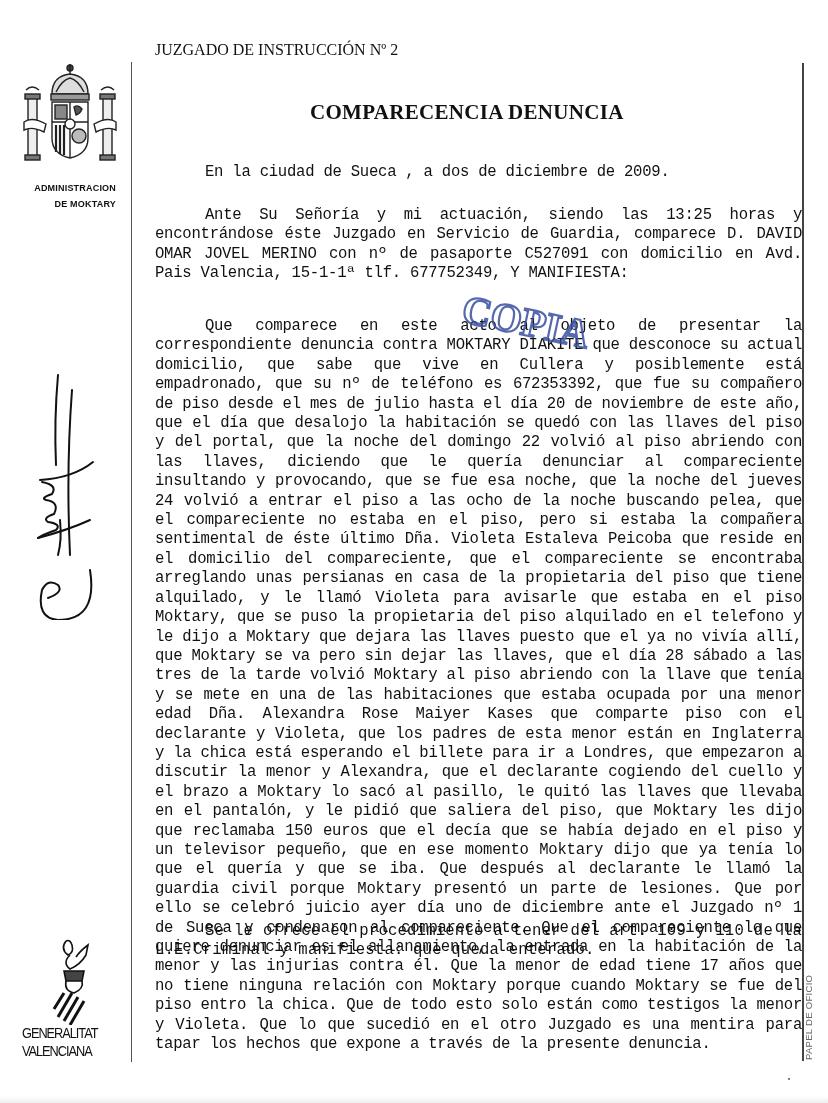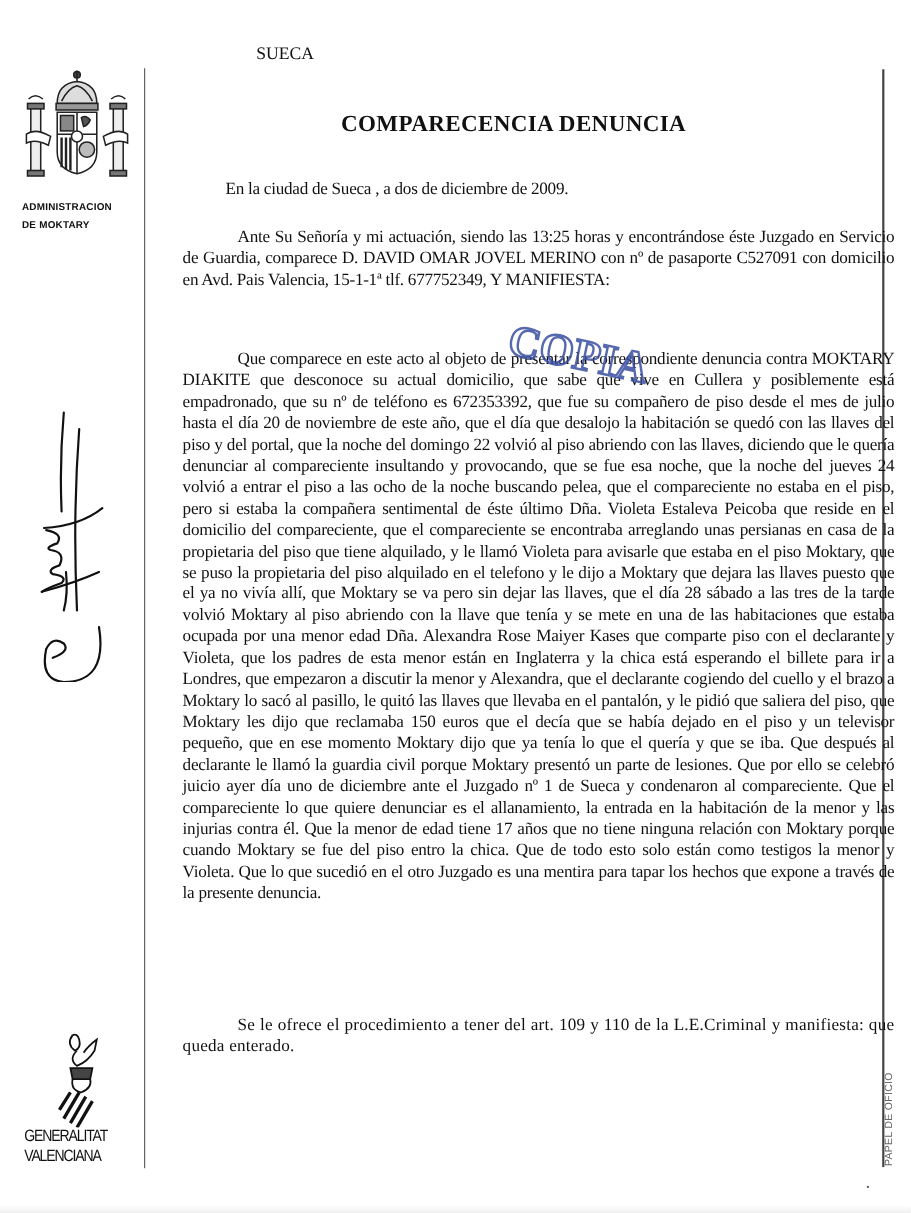--- a/index.html
+++ b/index.html
@@ -11,27 +11,27 @@
     .vline-left { left: 131px; top: 62px; width: 1px; height: 1000px; background: #555; }
     .vline-right { left: 802px; top: 63px; width: 1.5px; height: 998px; background: #444; }
     .bottom-edge { left: 0; top: 1096px; width: 828px; height: 7px; background: linear-gradient(#fff, #eee); }
 
     .court { left: 155px; top: 40px; font-size: 16px; line-height: 20px; }
     .court .city { padding-left: 78px; display: block; }
 
     .title { left: 310px; top: 100px; font-size: 21px; font-weight: bold; 
              letter-spacing: 0.3px; text-decoration-thickness: 2px; text-underline-offset: 3px; }
 
-    .para { left: 155px; width: 647px; font-size: 15.6px; line-height: 19.4px; text-align: justify; margin-left: 11px; }
+    .para { left: 155px; width: 647px; font-size: 15.6px; line-height: 19.4px; text-align: justify; }
     .para .indent { display: inline-block; width: 50px; }
-    .narrow { font-stretch: condensed; letter-spacing: -0.25px; }
+    .narrow { font-stretch: condensed; letter-spacing: -0.25px; font-family: Liberation Mono, monospace; }
 
     .date-line { left: 205px; top: 163px; font-size: 15.6px; }
 
-    .adm { left: 20px; top: 180px; width: 96px; text-align: left; font-family: "Liberation Sans", "DejaVu Sans", sans-serif;
+    .adm { left: 20px; top: 180px; width: 96px; text-align: right; font-family: "Liberation Sans", "DejaVu Sans", sans-serif;
            font-weight: bold; font-size: 9px; line-height: 16px; letter-spacing: 0.2px; }
     .gv { left: 22px; top: 1024px; width: 100px; font-family: "Liberation Sans", "DejaVu Sans", sans-serif;
           font-size: 15px; line-height 17px; letter-spacing: -1.2px; transform: scaleX(0.85); transform-origin: left; }
     .gv span { display: block; line-height: 18px; }
 
     .papel { left: 803px; top: 1060px; font-family: "Liberation Sans", "DejaVu Sans", sans-serif; font-size: 9.5px;
              color: #666; transform: rotate(-90deg); transform-origin: left top; white-space: nowrap; letter-spacing: 0.3px; }
 
     .stamp { left: 455px; top: 290px; width: 150px; height: 70px; pointer-events: none; }
     .dot { left: 788px; top: 1078px; width: 2px; height: 2px; background: #555; border-radius: 50%; }
@@ -77,21 +77,21 @@
     <path d="M94 62 Q86 56 72 64 L74 72 Q86 66 94 70 Z" fill="#fff"></path>
   </g>
 </svg>
 
 <div class="abs adm">
   <div>ADMINISTRACION</div>
   <div>DE MOKTARY</div>
 </div>
 
 <div class="abs court">
-  <span class="city">SUECA</span>
+  <span>JUZGADO DE INSTRUCCIÓN Nº 2</span>
 </div>
 
 <div class="abs title">COMPARECENCIA  DENUNCIA</div>
 
 <div class="abs date-line narrow">En la ciudad de Sueca , a   dos de diciembre  de 2009.</div>
 
 <div class="abs para narrow" style="top:206px;"><span class="indent"></span><span>Ante Su Señoría y mi actuación, siendo las 13:25  horas  y encontrándose éste Juzgado en Servicio  de Guardia, comparece   D.  DAVID  OMAR   JOVEL  MERINO con nº de pasaporte   C527091  con domicilio  en  Avd.  Pais  Valencia,  15-1-1ª  tlf.   677752349, Y MANIFIESTA:</span></div>
 
 <div class="abs para narrow" style="top:317px;"><span class="indent"></span><span>Que comparece en este acto al objeto de presentar la correspondiente denuncia  contra MOKTARY  DIAKITE  que desconoce su actual domicilio, que sabe que vive en Cullera y posiblemente está empadronado, que su nº de teléfono  es  672353392, que fue su compañero de piso desde  el mes de julio hasta el día 20 de noviembre de este año, que el día que desalojo la habitación  se quedó con las llaves del piso  y del portal, que la noche del  domingo 22 volvió al piso abriendo con las llaves, diciendo que le quería denunciar al compareciente insultando y provocando, que se fue  esa noche, que la noche del jueves 24 volvió a entrar el piso a las ocho de la noche buscando pelea, que el compareciente no estaba en el piso, pero si estaba la compañera sentimental de éste último  Dña. Violeta Estaleva Peicoba  que reside en el domicilio del compareciente, que el compareciente se encontraba arreglando unas persianas en casa de la propietaria del piso que tiene alquilado, y le llamó Violeta para avisarle que estaba en el piso  Moktary,  que se puso la propietaria  del piso alquilado en el telefono  y le dijo a Moktary que dejara las llaves puesto que el ya no vivía allí, que Moktary se va pero sin dejar las llaves, que el día 28 sábado a las tres de la tarde  volvió Moktary al piso abriendo con la llave que tenía y se mete en una de las habitaciones que estaba ocupada por una menor edad Dña. Alexandra  Rose Maiyer Kases  que comparte  piso con  el declarante  y Violeta, que los padres de esta menor están en Inglaterra  y la chica está esperando el billete  para ir a Londres, que empezaron a discutir la menor  y Alexandra, que el declarante cogiendo  del cuello y el brazo a Moktary  lo sacó al pasillo, le quitó las llaves que llevaba en el pantalón, y le pidió que saliera del piso,  que Moktary les dijo que reclamaba  150 euros que el decía que se había dejado en el piso  y un televisor pequeño, que en ese momento Moktary  dijo que ya tenía lo que el quería  y que se iba.  Que después al declarante le llamó la guardia civil porque Moktary presentó un parte de lesiones.  Que  por ello se celebró juicio ayer  día  uno de diciembre ante el Juzgado nº 1 de Sueca y condenaron al compareciente.   Que el compareciente  lo que quiere denunciar es el allanamiento, la entrada en la habitación de la menor  y las injurias  contra él.  Que la menor de edad tiene 17 años que no tiene ninguna relación con Moktary porque  cuando Moktary  se fue del piso entro la chica. Que de todo esto solo están como testigos la menor y Violeta.  Que lo que sucedió en el otro Juzgado es una mentira  para tapar los hechos que expone a través de la presente denuncia.</span></div>
 

